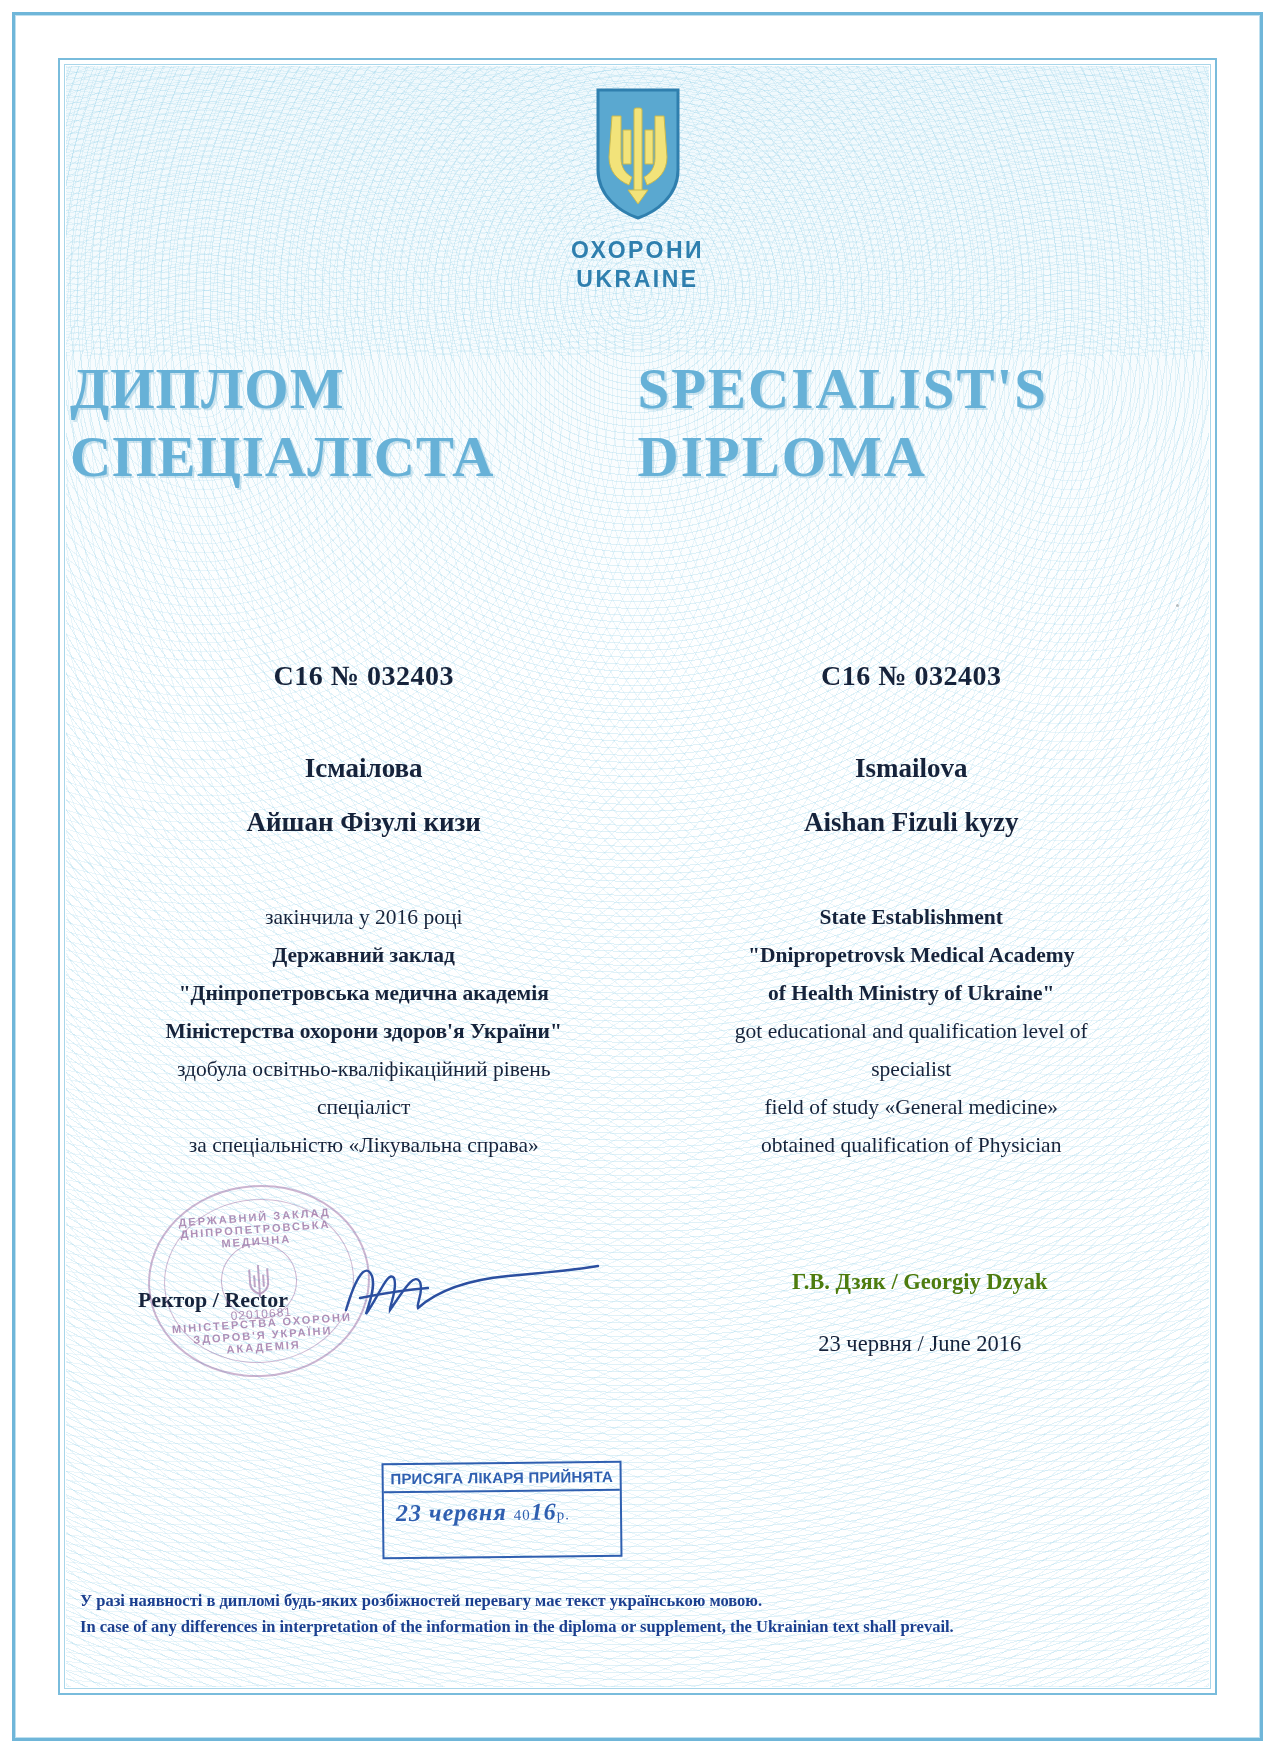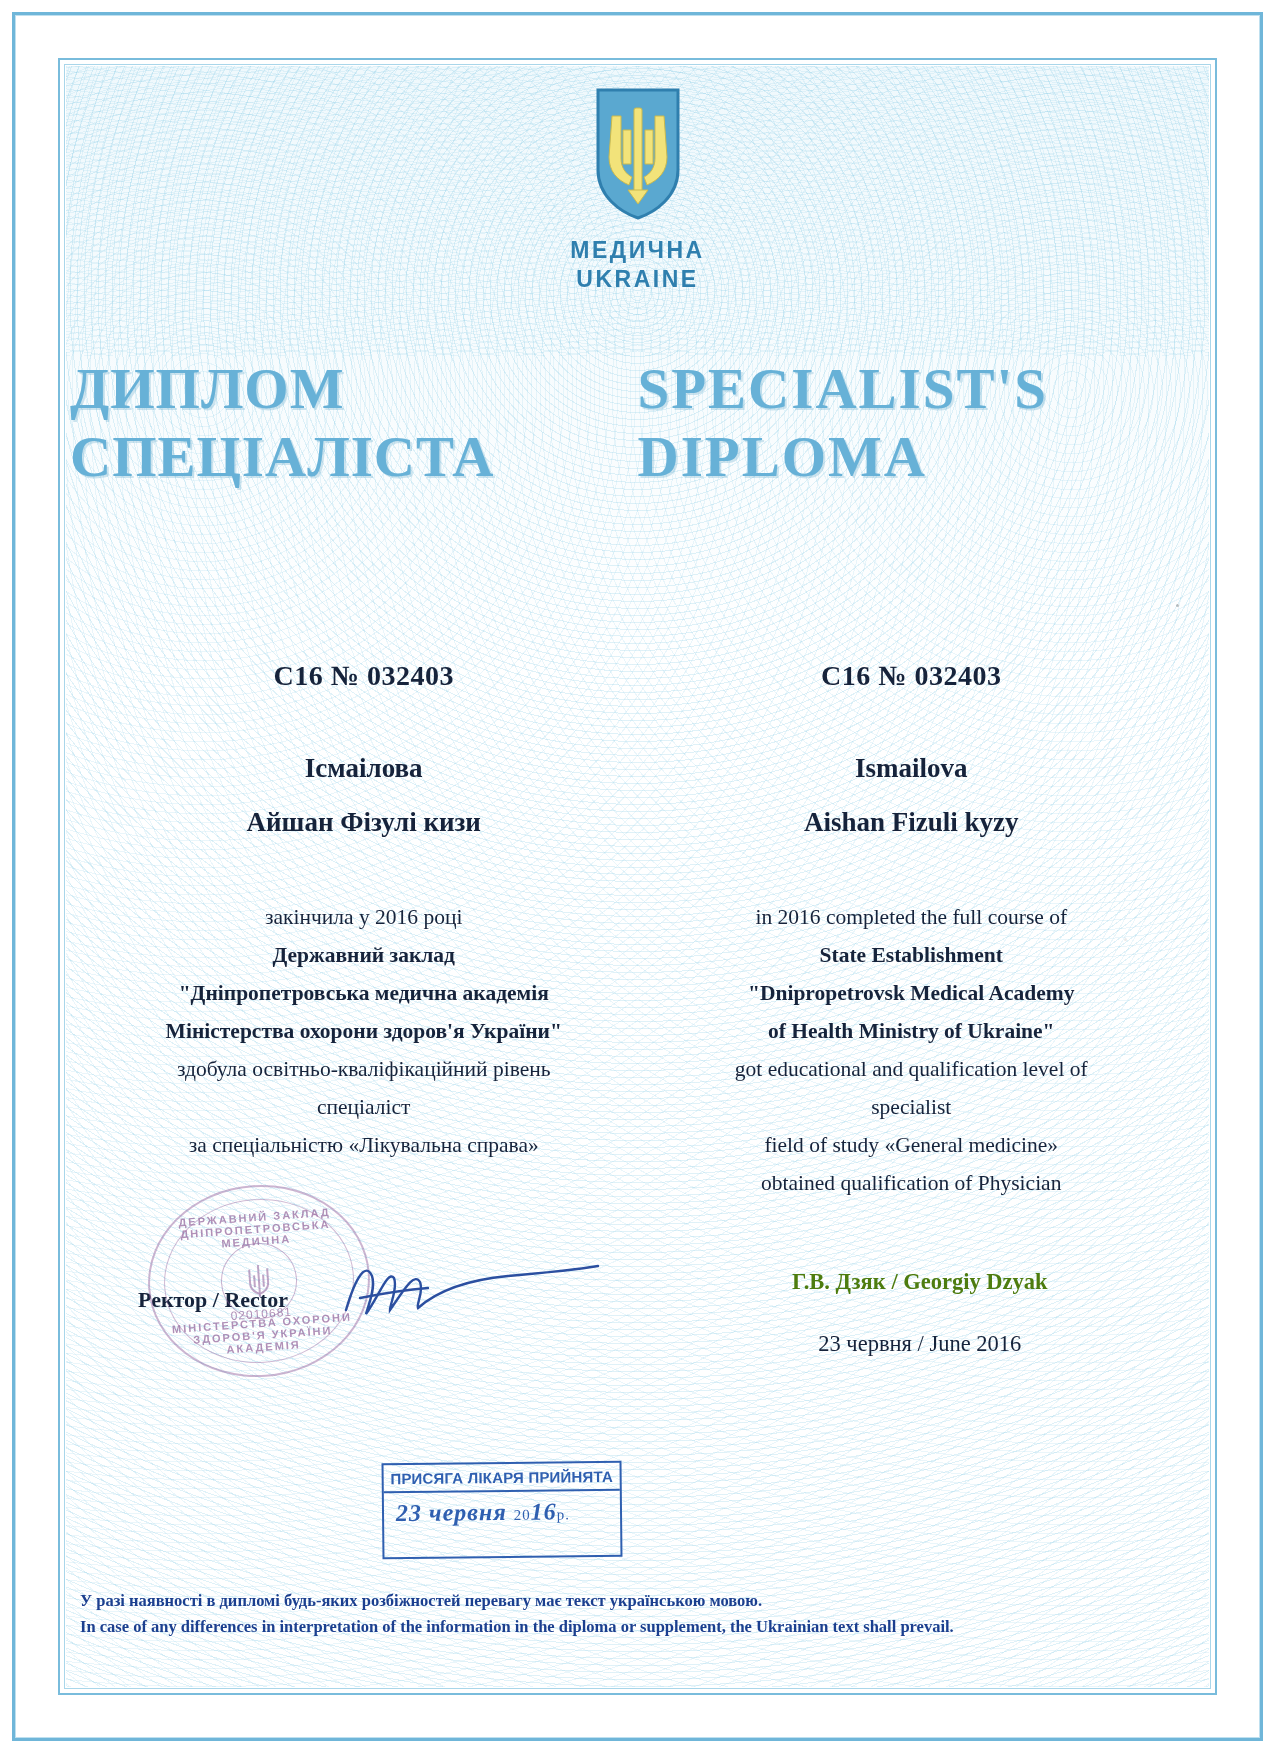--- a/index.html
+++ b/index.html
@@ -336,21 +336,21 @@
       <g fill="#f2e37a" stroke="#c9b94e" stroke-width="1">
         <rect x="42" y="22" width="8" height="88" rx="2"></rect>
         <path d="M20 30 h9 v42 c0 10 5 16 11 19 l-3 8 c-12 -5 -20 -14 -20 -28 z"></path>
         <path d="M72 30 h-9 v42 c0 10 -5 16 -11 19 l3 8 c12 -5 20 -14 20 -28 z"></path>
         <path d="M31 44 h8 v34 h-8 z"></path>
         <path d="M53 44 h8 v34 h-8 z"></path>
         <path d="M36 104 h20 l-10 14 z"></path>
       </g>
     </svg>
     <div class="country">
-      <div>МЕДИЧНА</div>
+      <div>ОХОРОНИ</div>
       <div>UKRAINE</div>
     </div>
   </div>
 
   <div class="titles">
     <div class="title-col">
       <div class="title-line">ДИПЛОМ</div>
       <div class="title-line">СПЕЦІАЛІСТА</div>
     </div>
     <div class="title-col">
@@ -371,21 +371,20 @@
       <div class="ln b">Міністерства охорони здоров'я України"</div>
       <div class="ln">здобула освітньо-кваліфікаційний рівень</div>
       <div class="ln">спеціаліст</div>
       <div class="ln">за спеціальністю «Лікувальна справа»</div>
     </div>
 
     <div class="col">
       <div class="serial">C16 № 032403</div>
       <div class="name">Ismailova</div>
       <div class="name second">Aishan Fizuli kyzy</div>
-      <div class="ln">in 2016 completed the full course of</div>
       <div class="ln b">State Establishment</div>
       <div class="ln b">"Dnipropetrovsk Medical Academy</div>
       <div class="ln b">of Health Ministry of Ukraine"</div>
       <div class="ln">got educational and qualification level of</div>
       <div class="ln">specialist</div>
       <div class="ln">field of study «General medicine»</div>
       <div class="ln">obtained qualification of Physician</div>
     </div>
   </div>
 
@@ -420,21 +419,21 @@
     <g fill="none" stroke="#2b4fa0" stroke-width="2.4" stroke-linecap="round">
       <path d="M10 74 C20 40, 30 26, 36 40 C40 52, 32 70, 30 78 C44 58, 52 34, 58 42 C62 52, 54 68, 54 74 C68 54, 78 36, 84 46 C88 56, 80 68, 82 72 C100 56, 130 44, 172 40 C206 37, 240 34, 262 30"></path>
       <path d="M24 62 C44 58, 66 54, 92 52"></path>
     </g>
   </svg>
 
   <div class="oath-stamp">
     <div class="oath-title">ПРИСЯГА ЛІКАРЯ ПРИЙНЯТА</div>
     <div class="oath-date">
       <span>23 червня</span>
-      <span class="small">20</span><span>16</span><span class="small">р.</span>
+      <span class="small">40</span><span>16</span><span class="small">р.</span>
     </div>
   </div>
 
   <div class="footer">
     <div>У разі наявності в дипломі будь-яких розбіжностей перевагу має текст українською мовою.</div>
     <div class="en">In case of any differences in interpretation of the information in the diploma or supplement, the Ukrainian text shall prevail.</div>
   </div>
 
   <div class="speck" style="left:1176px; top:604px;"></div>
   <div class="speck" style="left:1124px; top:938px; opacity:.35;"></div>

